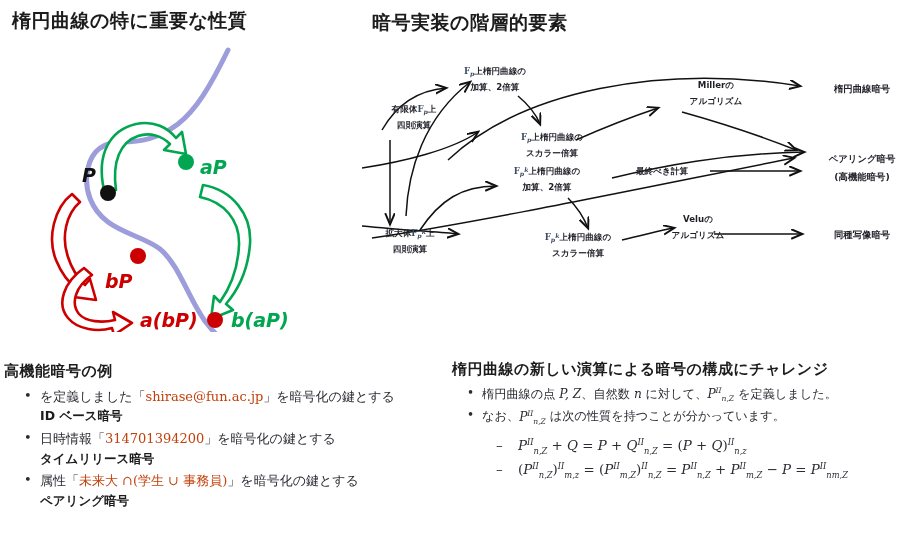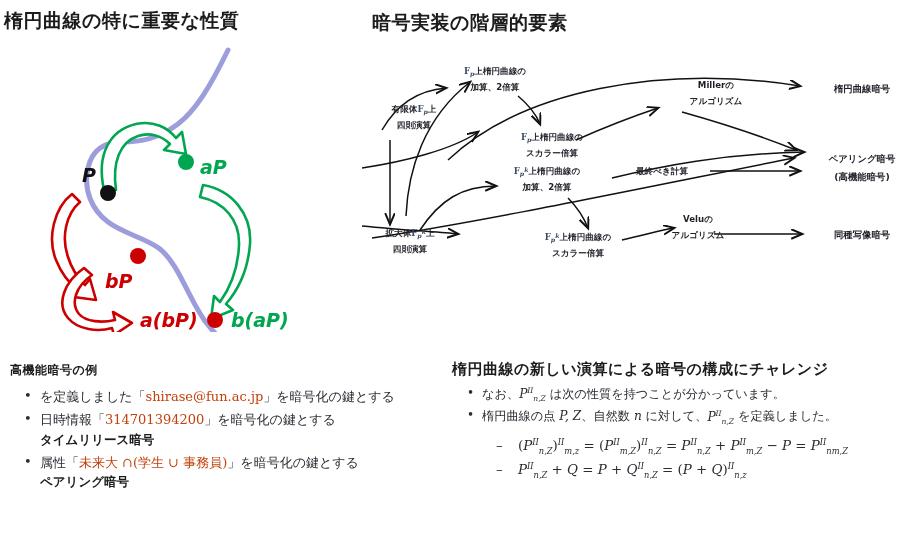--- a/index.html
+++ b/index.html
@@ -9,23 +9,23 @@
     color:#1a1a1a;
   }
   .slide{position:absolute;inset:0;background:#fff;}
 
   
   .heading{
     position:absolute;font-weight:bold;color:#1c1c1c;
     font-family:"DejaVu Sans","Liberation Sans",sans-serif;
     white-space:nowrap;letter-spacing:.5px;
   }
-  #h-tl{left:4px;top:8px;font-size:19px;}
+  #h-tl{left:12px;top:8px;font-size:19px;}
   #h-tr{left:372px;top:10px;font-size:19px;}
-  #h-bl{left:10px;top:362px;font-size:12px;}
+  #h-bl{left:4px;top:362px;font-size:15px;}
   #h-br{left:452px;top:360px;font-size:15px;text-align:right;}
 
   
   #curve-panel{position:absolute;left:0;top:42px;width:360px;height:290px;}
   #curve-panel svg{display:block;}
   .lbl{
     font-family:"DejaVu Sans","Liberation Sans",sans-serif;
     font-style:italic;font-weight:bold;
   }
 
@@ -208,44 +208,45 @@
     <g>
       <text class="dnode big" x="500" y="198">同種写像暗号</text>
     </g>
   </svg>
   </div>
 
   <div id="bl">
     <ul>
       <li>
         <span>を定義しました「</span><span class="mono">shirase@fun.ac.jp</span><span>」を暗号化の鍵とする</span>
+        <span class="bold2">ID ベース暗号</span>
       </li>
       <li>
         <span>日時情報「</span><span class="mono">314701394200</span><span>」を暗号化の鍵とする</span>
         <span class="bold2">タイムリリース暗号</span>
       </li>
       <li>
         <span>属性「</span><span class="mono">未来大 ∩(学生 ∪ 事務員)</span><span>」を暗号化の鍵とする</span>
         <span class="bold2">ペアリング暗号</span>
       </li>
     </ul>
   </div>
 
   <div id="br">
     <ul>
       <li>
+        楕円曲線の点 <span class="mathi">P, Z</span>、自然数 <span class="mathi">n</span> に対して、<span class="mathi">P<sup>II</sup><sub>n,Z</sub></span> を定義しました。
+      </li>
+      <li>
         なお、<span class="mathi">P<sup>II</sup><sub>n,Z</sub></span> は次の性質を持つことが分かっています。
-      </li>
-      <li>
-        楕円曲線の点 <span class="mathi">P, Z</span>、自然数 <span class="mathi">n</span> に対して、<span class="mathi">P<sup>II</sup><sub>n,Z</sub></span> を定義しました。
       </li>
     </ul>
     <div class="eqs">
       <div class="eq">
+        <i>P</i><sup>II</sup><sub>n,Z</sub> + <i>Q</i> = <i>P</i> + <i>Q</i><sup>II</sup><sub>n,Z</sub> = (<i>P</i> + <i>Q</i>)<sup>II</sup><sub>n,z</sub>
+      </div>
+      <div class="eq">
         (<i>P</i><sup>II</sup><sub>n,Z</sub>)<sup>II</sup><sub>m,z</sub> = (<i>P</i><sup>II</sup><sub>m,Z</sub>)<sup>II</sup><sub>n,Z</sub> = <i>P</i><sup>II</sup><sub>n,Z</sub> + <i>P</i><sup>II</sup><sub>m,Z</sub> − <i>P</i> = <i>P</i><sup>II</sup><sub>nm,Z</sub>
       </div>
-      <div class="eq">
-        <i>P</i><sup>II</sup><sub>n,Z</sub> + <i>Q</i> = <i>P</i> + <i>Q</i><sup>II</sup><sub>n,Z</sub> = (<i>P</i> + <i>Q</i>)<sup>II</sup><sub>n,z</sub>
-      </div>
     </div>
   </div>
 
 </div>
 
 </body></html>

